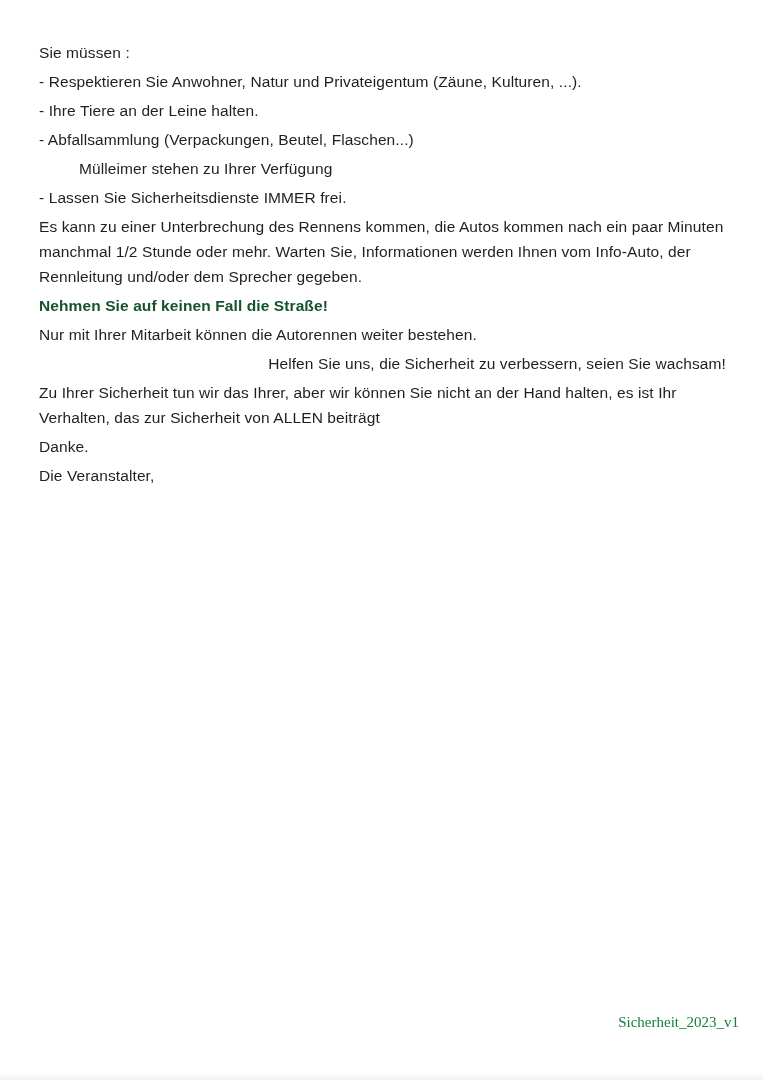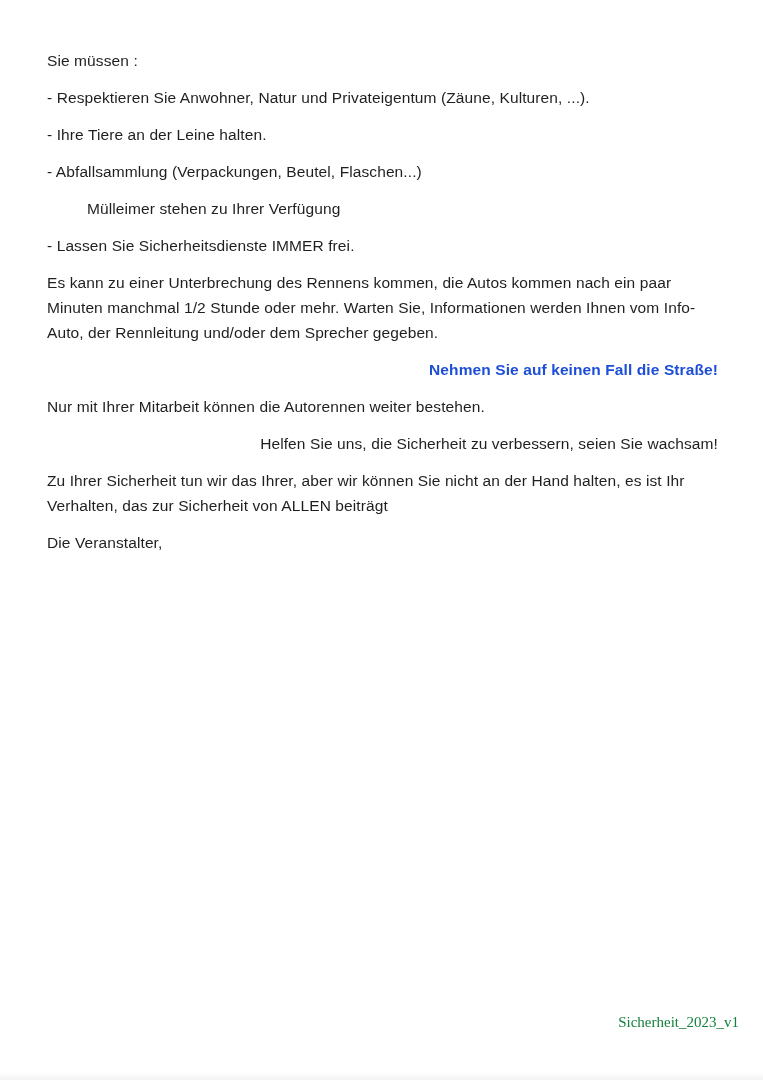--- a/index.html
+++ b/index.html
@@ -16,36 +16,36 @@
     color: #1f1f1f;
     overflow: hidden;
   }
   .content {
     position: absolute;
     left: 35px;
     right: 33px;
     top: 36px;
   }
   .content p {
-    margin: 12px;
+    margin: 4px;
     font-size: 15.5px;
     line-height: 25px;
     letter-spacing: 0.1px;
   }
   .intro          { margin-bottom: 9px; }
   .bullet         { margin-bottom: 9px; }
   .bullet-3       { margin-bottom: 8px; }
   .bullet-sub     { padding-left: 40px; margin-bottom: 8px; }
   .bullet-last    { margin-bottom: 47px; }
   .wait-heading   { margin-bottom: 5px; }
   .wait-paragraph { margin-bottom: 37px; }
   .warning-red {
-    text-align: right;
+    text-align: left;
     font-weight: bold;
-    color: #1d4ed8;
+    color: #14532d;
     margin-bottom: 10px;
   }
   .warning-2 { text-align: left; margin-bottom: 5px; }
   .warning-3 { text-align: right; margin-bottom: 47px; }
   .closing   { margin-bottom: 40px; }
   .thanks    { margin-bottom: 40px; }
   .signature { margin-bottom: 0; }
   .footer {
     position: absolute;
     right: 24px;
@@ -84,20 +84,21 @@
     <p class="wait-paragraph">Es kann zu einer Unterbrechung des Rennens kommen, die Autos kommen nach ein paar Minuten manchmal 1/2 Stunde oder mehr. Warten Sie, Informationen werden Ihnen vom Info-Auto, der Rennleitung und/oder dem Sprecher gegeben.</p>
 
     <p class="warning-red">Nehmen Sie auf keinen Fall die Straße!</p>
 
     <p class="warning-2">Nur mit Ihrer Mitarbeit können die Autorennen weiter bestehen.</p>
 
     <p class="warning-3">Helfen Sie uns, die Sicherheit zu verbessern, seien Sie wachsam!</p>
 
     <p class="closing">Zu Ihrer Sicherheit tun wir das Ihrer, aber wir können Sie nicht an der Hand halten, es ist Ihr Verhalten, das zur Sicherheit von ALLEN beiträgt</p>
 
+    <p class="thanks">Danke.</p>
 
     <p class="signature">Die Veranstalter,</p>
   </div>
 
   <div class="footer">Sicherheit_2023_v1</div>
 
   <div class="scan-edge"></div>
 </div>
 
 </body></html>

